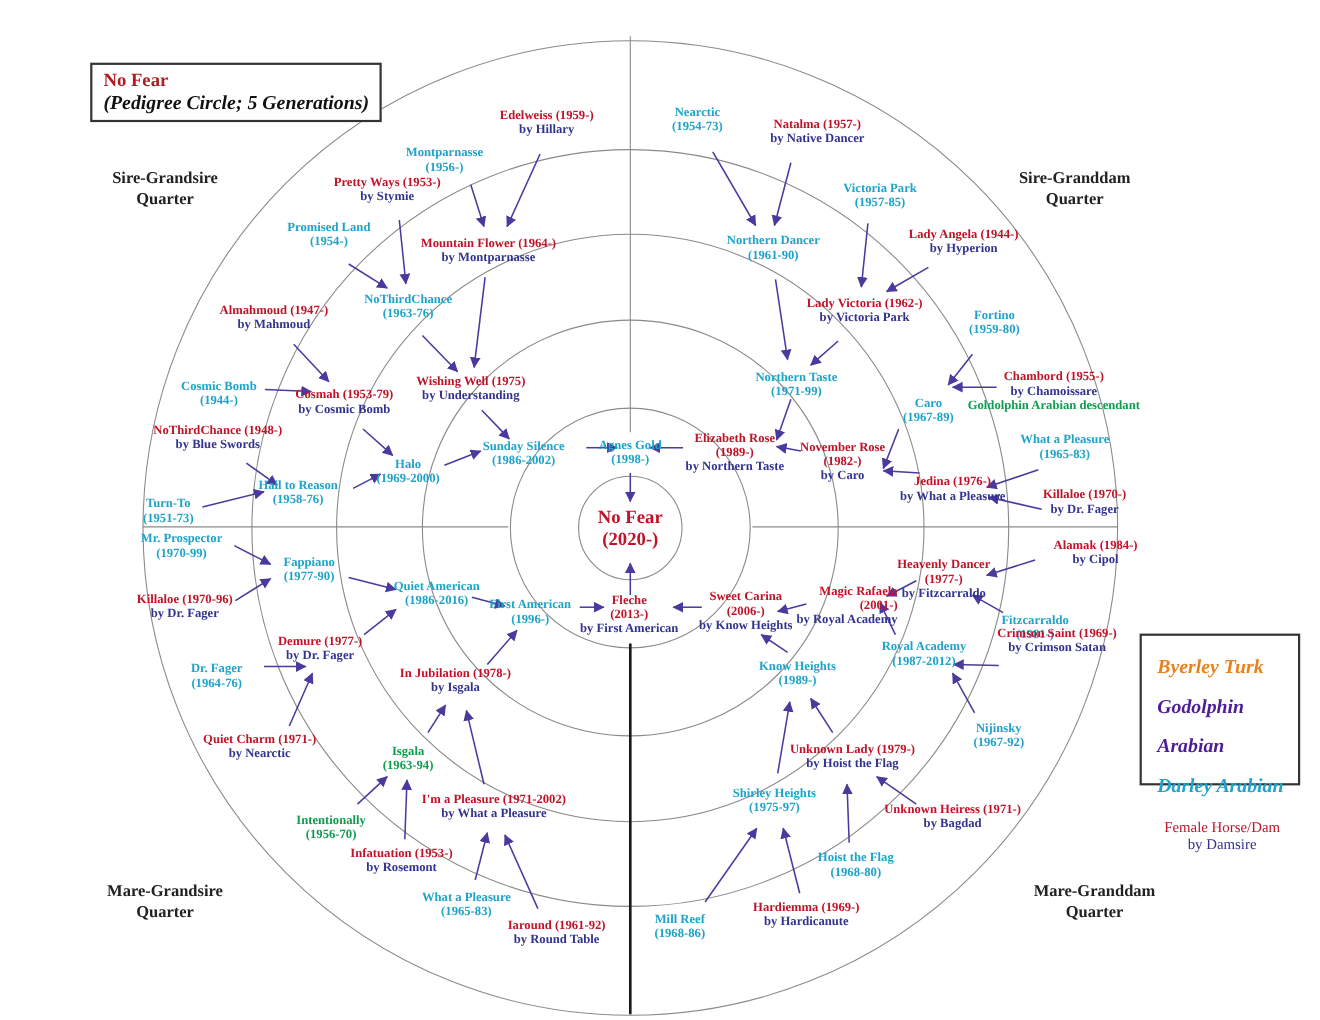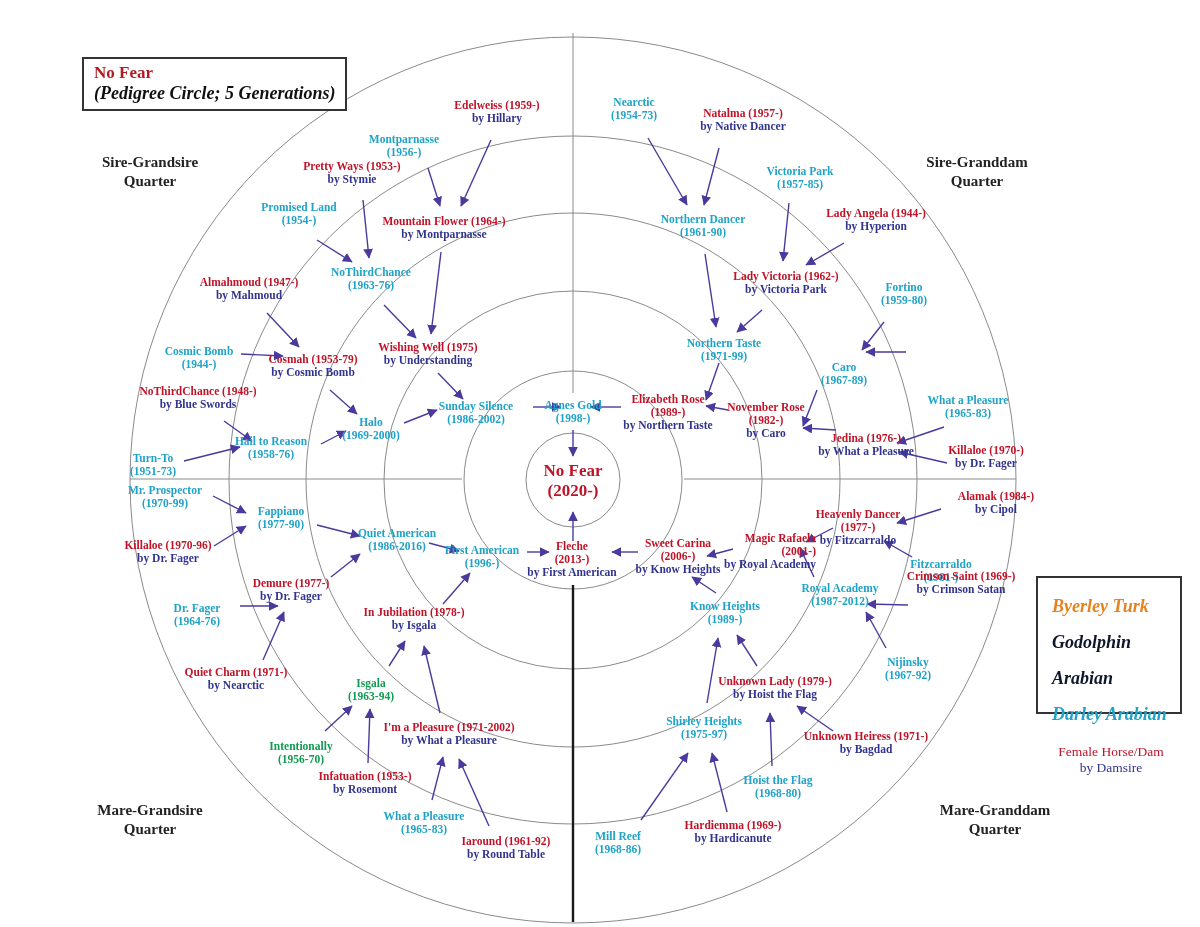--- a/index.html
+++ b/index.html
@@ -23,21 +23,21 @@
   #right-heading{right:20px;top:54px;text-align:right;}
   #right-heading .r1{color:#111;font-weight:bold;font-size:15px;}
   #right-heading .r2{color:#A81E2C;font-weight:bold;font-style:italic;font-size:15px;}
   #right-heading .r3{color:#A81E2C;font-weight:bold;font-style:italic;font-size:14px;}
   .quarter{position:absolute;z-index:3;transform:translate(-50%,-50%);text-align:center;
            font-weight:bold;font-size:15px;color:#222;line-height:1.25;}
   #legend-box{position:absolute;z-index:3;left:1036px;top:576px;width:146px;height:138px;
               border:2px solid #333;background:#fff;box-sizing:border-box;padding:10px 0 0 14px;}
   .legend-line{font-weight:bold;font-style:italic;font-size:18px;line-height:2.0;}
   .legend-line.byerley{color:#E8821C;}
-  .legend-line.godolphin{color:#0f172a;}
+  .legend-line.godolphin{color:#4c1d95;}
   .legend-line.darley{color:#1FA3C8;}
   #legend-female{margin-top:12px;text-align:center;width:118px;}
   #legend-female .f1{color:#C01328;font-size:13.5px;line-height:1.2;}
   #legend-female .f2{color:#32338E;font-size:13.5px;line-height:1.2;}
 </style>
 </head>
 <body>
 
 <div id="stage">
 
@@ -181,20 +181,25 @@
         <div class="l damsire">by Mahmoud</div>
       </div>
       <div class="node" style="left: 904px; top: 294px;">
         <div class="l darley">Fortino</div>
         <div class="l darley">(1959-80)</div>
       </div>
       <div class="node" style="left: 199px; top: 358px;">
         <div class="l darley">Cosmic Bomb</div>
         <div class="l darley">(1944-)</div>
       </div>
+      <div class="node" style="left: 958px; top: 356px;">
+        <div class="l female">Chambord (1955-)</div>
+        <div class="l damsire">by Chamoissare</div>
+        <div class="l godolphin">Goldolphin Arabian descendant</div>
+      </div>
       <div class="node" style="left: 313px; top: 366px;">
         <div class="l female">Cosmah (1953-79)</div>
         <div class="l damsire">by Cosmic Bomb</div>
       </div>
       <div class="node" style="left: 428px; top: 354px;">
         <div class="l female">Wishing Well (1975)</div>
         <div class="l damsire">by Understanding</div>
       </div>
       <div class="node" style="left: 724px; top: 350px;">
         <div class="l darley">Northern Taste</div>

